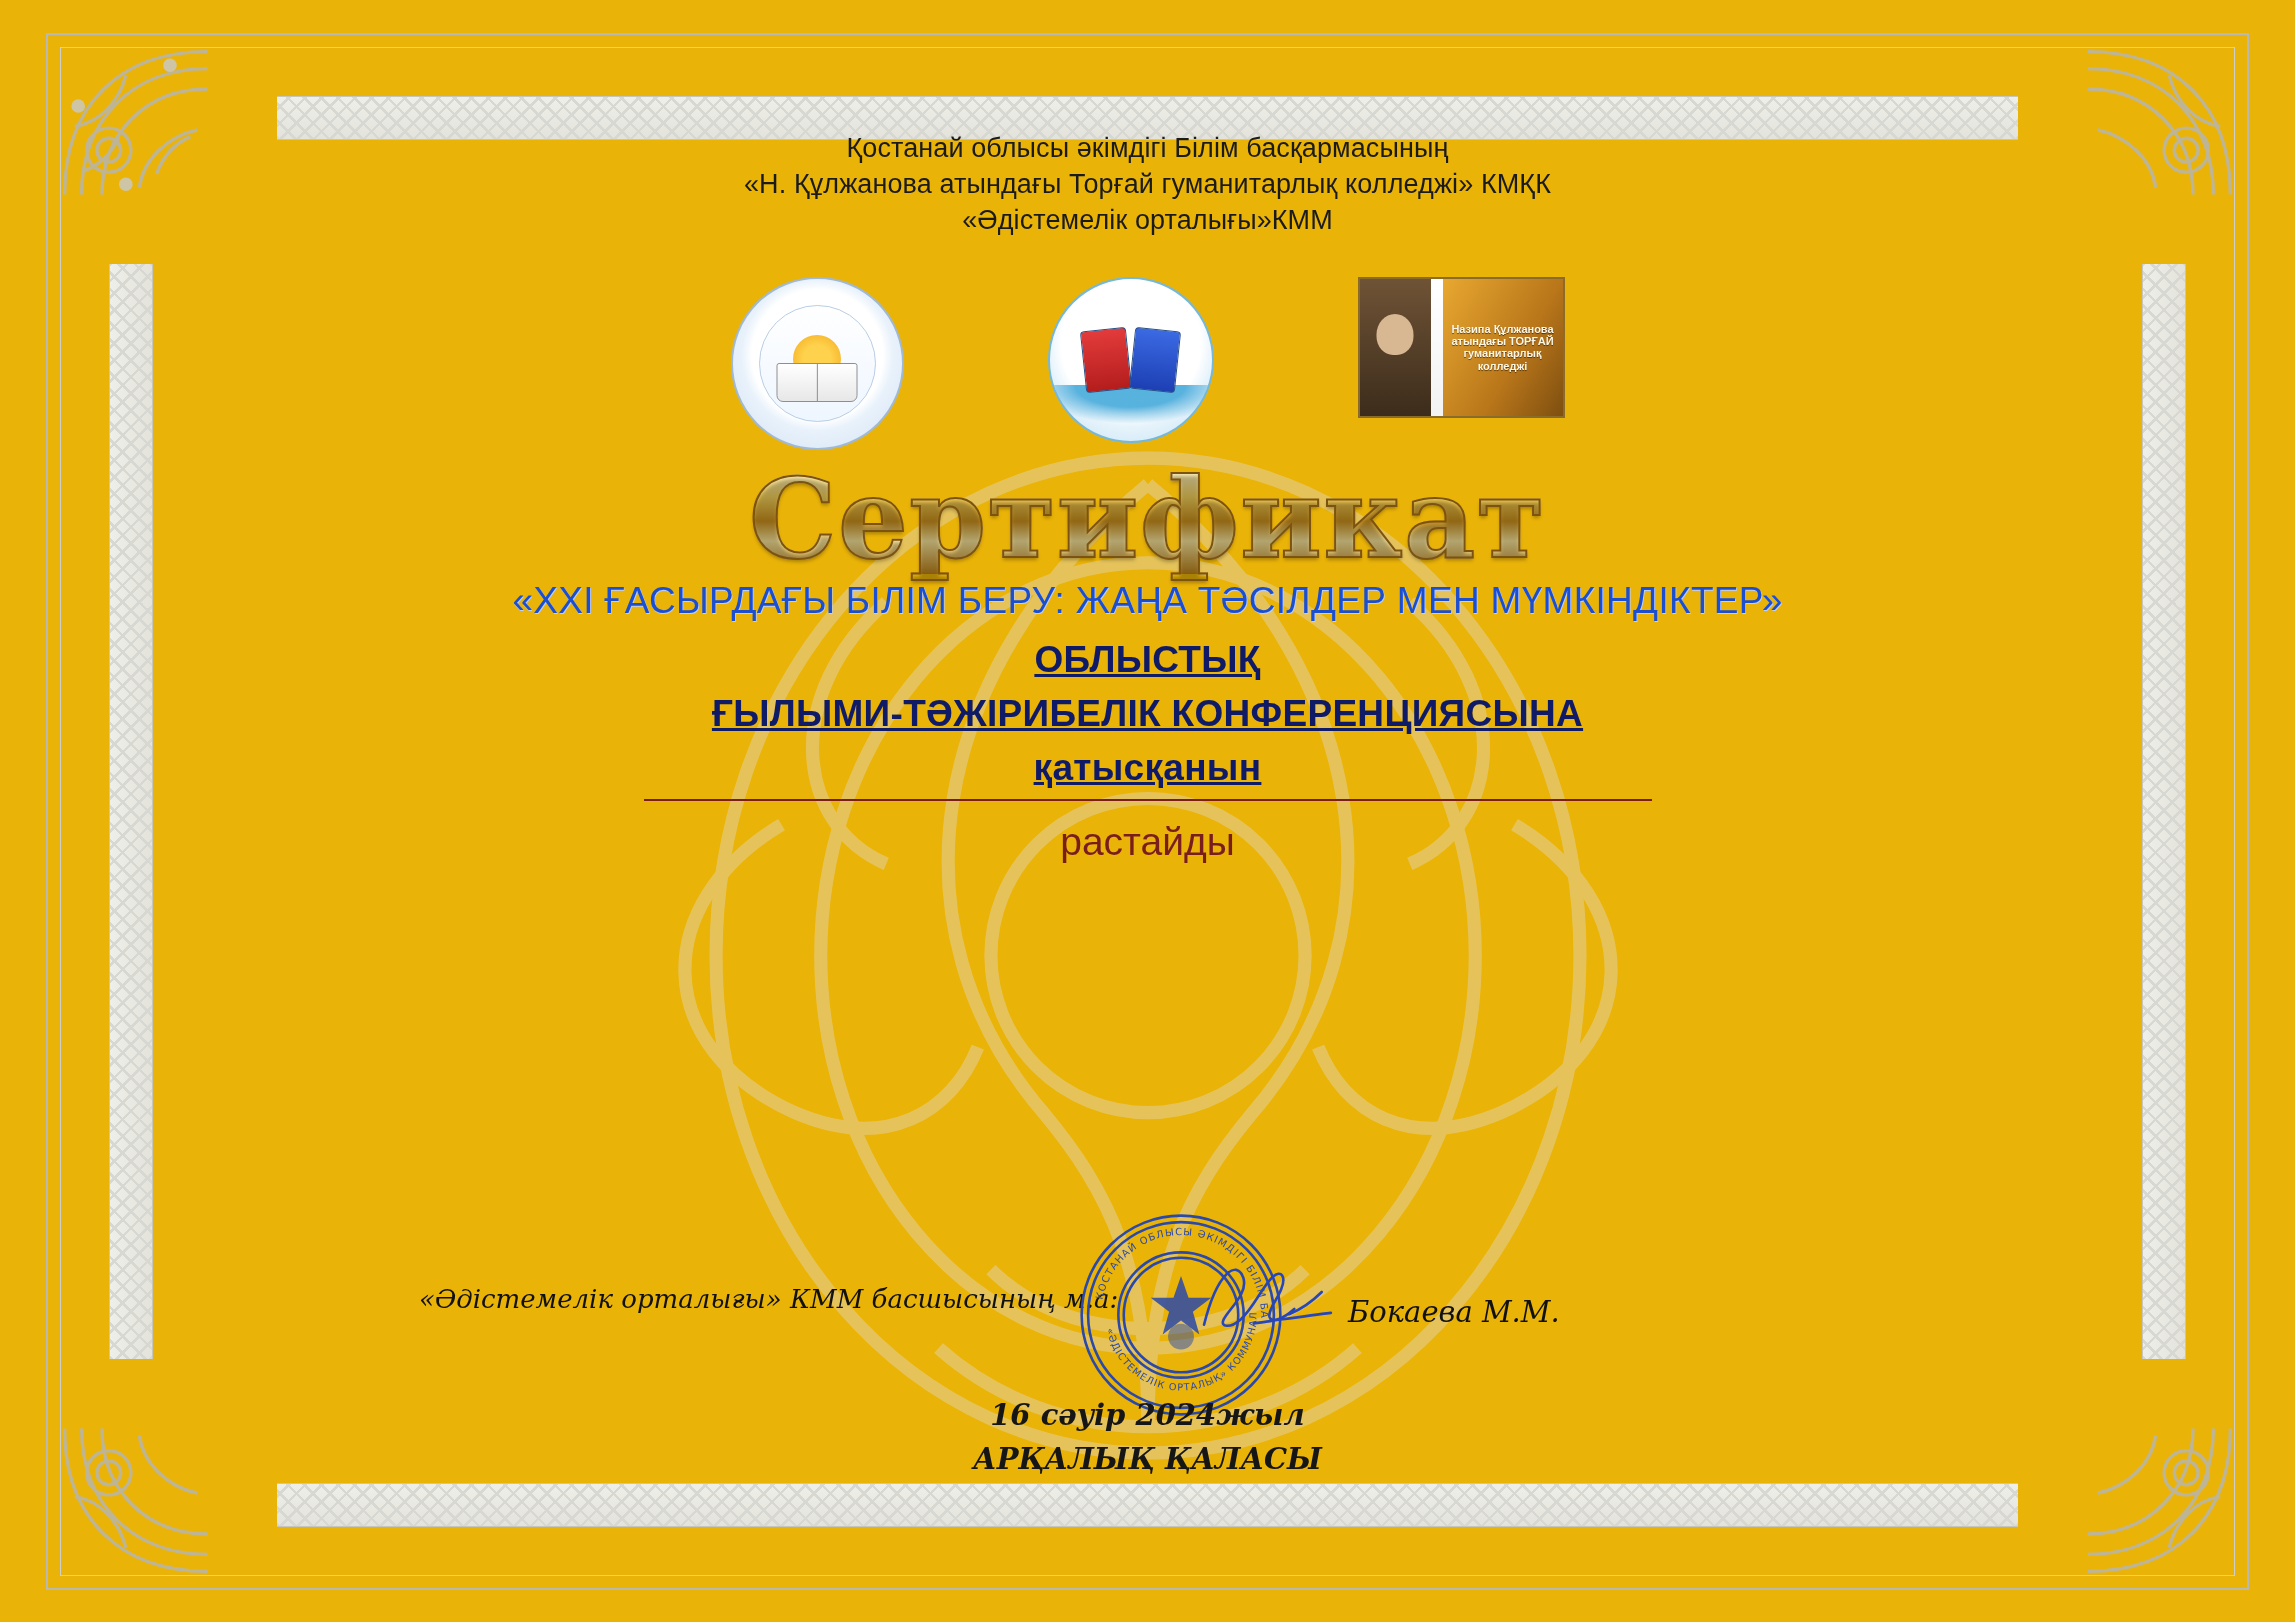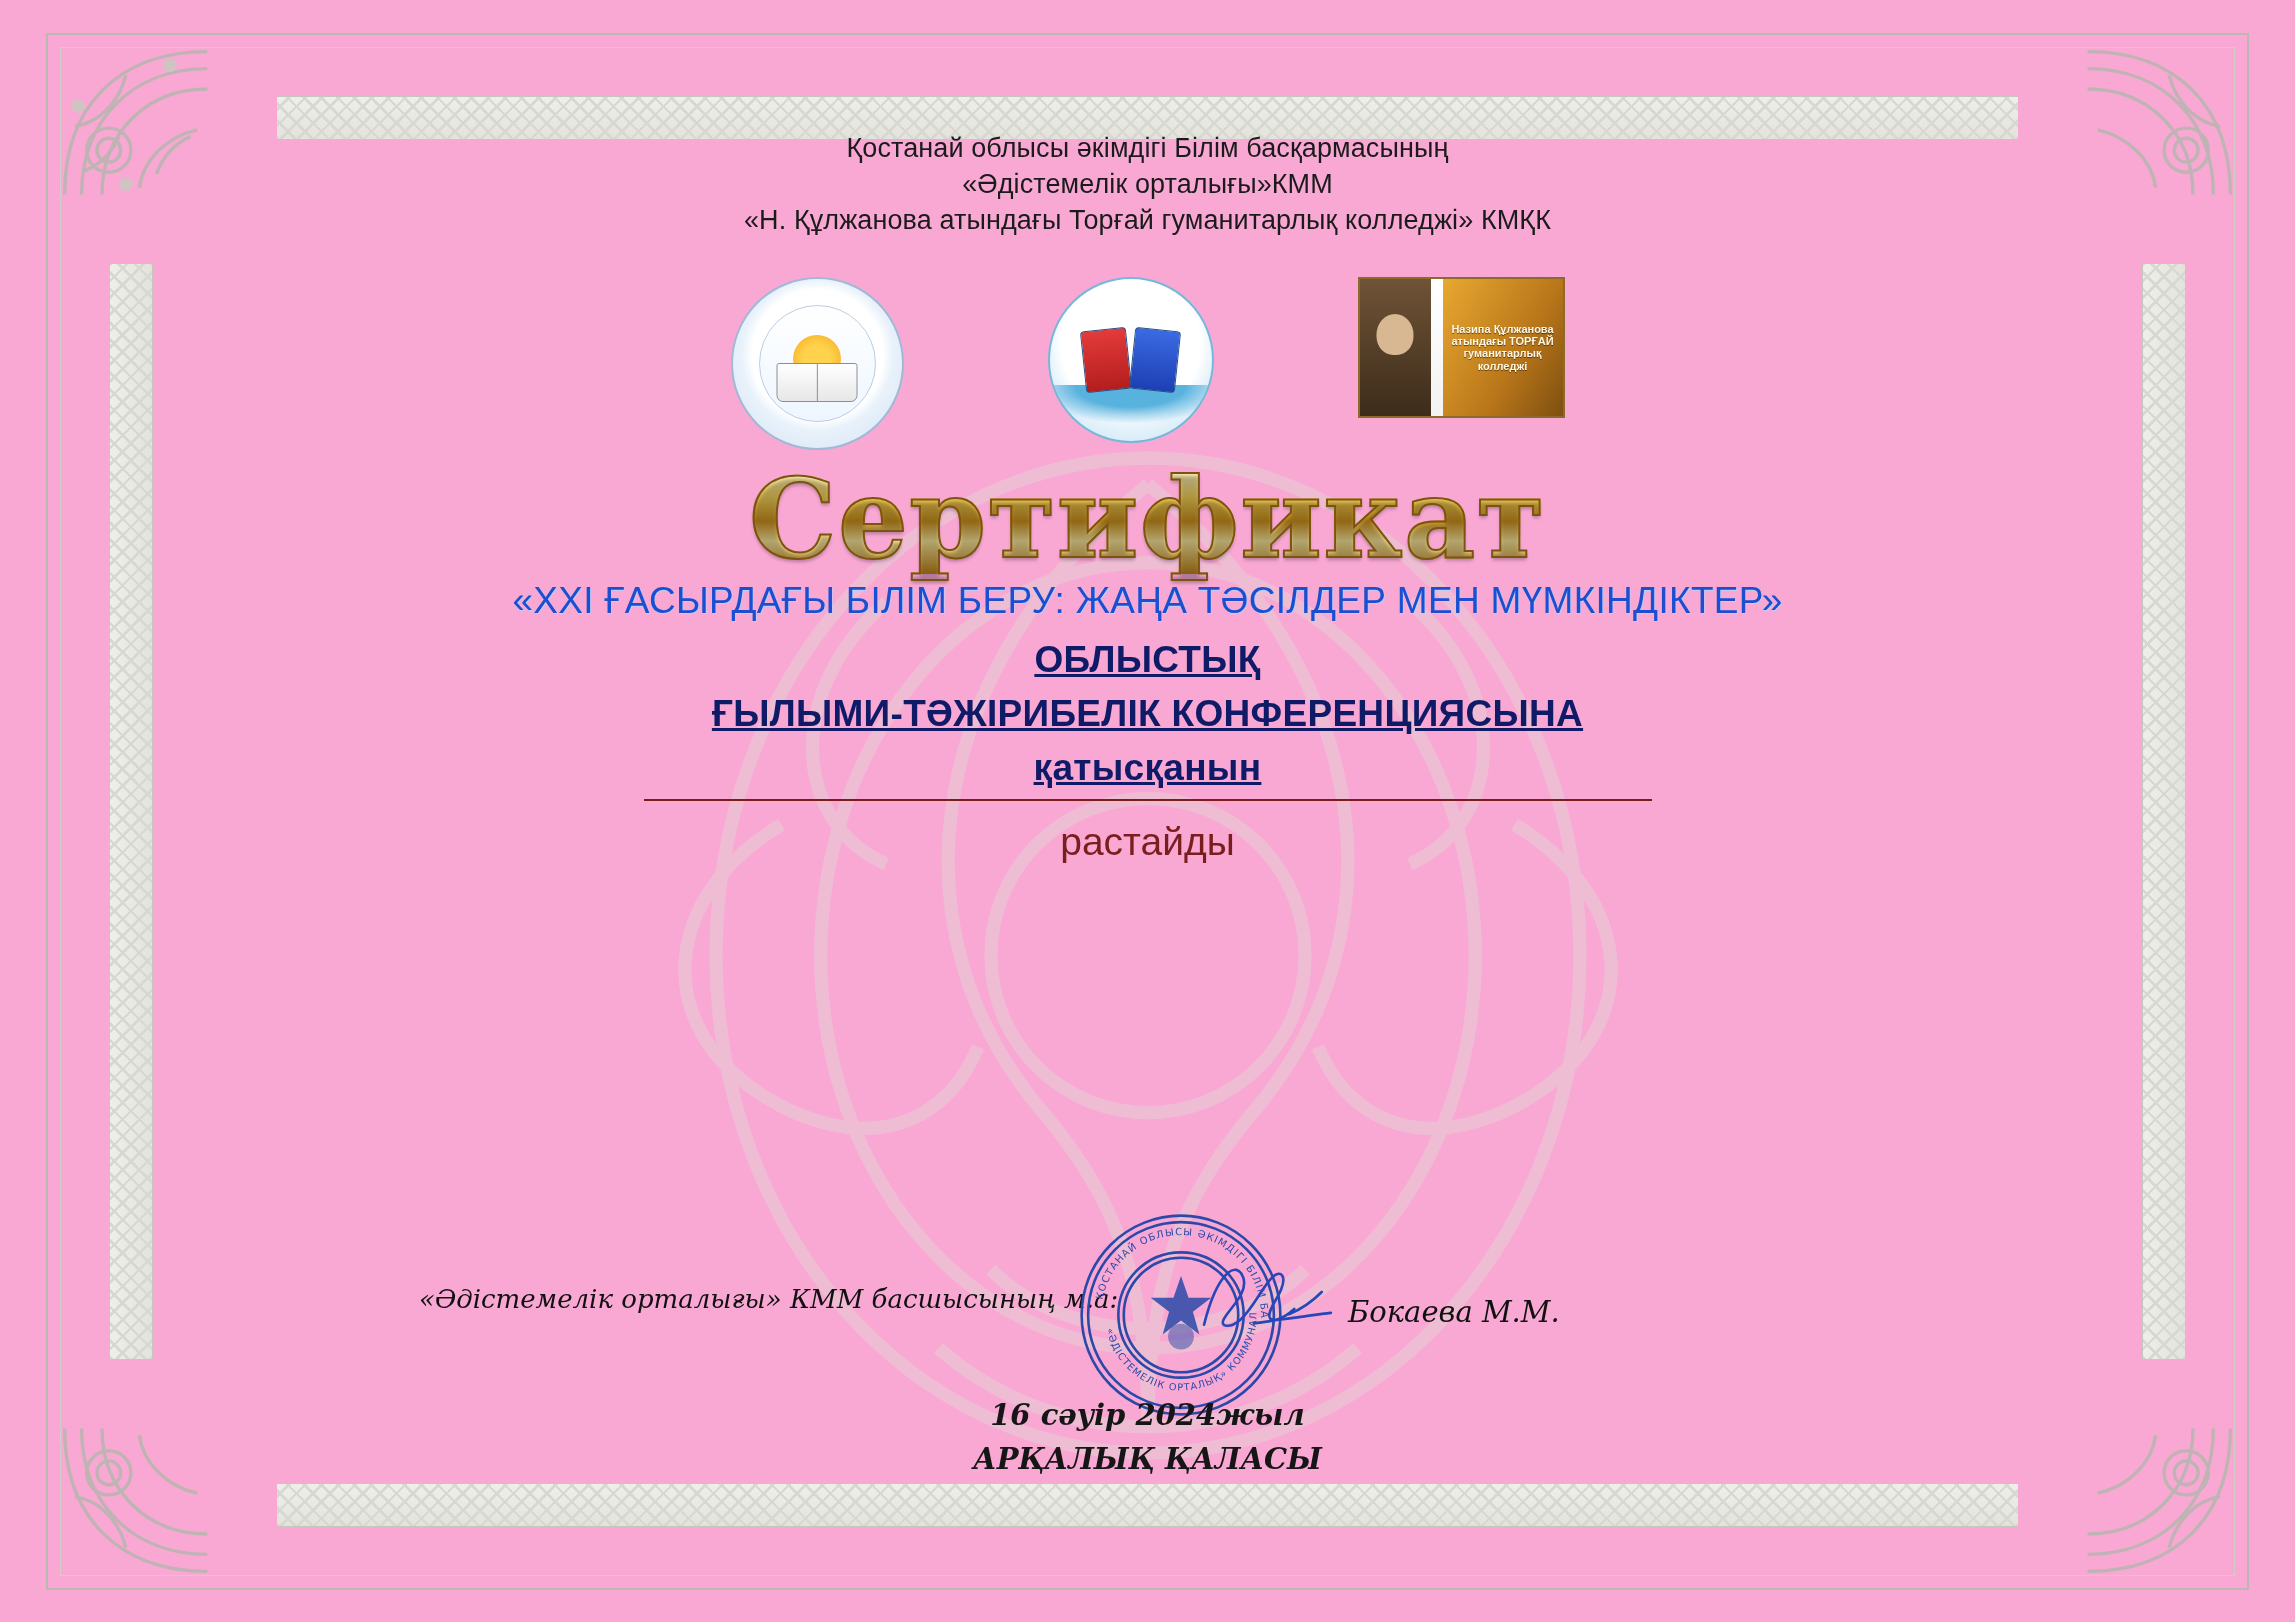--- a/index.html
+++ b/index.html
@@ -11,21 +11,21 @@
     width: 2295px;
     height: 1623px;
     font-family: "Liberation Sans", sans-serif;
     overflow: hidden;
   }
 
   .certificate {
     position: relative;
     width: 2295px;
     height: 1623px;
-    background: #f9a8d4;
+    background: #eab308;
     box-sizing: border-box;
   }
 
   
   .frame-outer {
     position: absolute;
     left: 46px;
     top: 33px;
     right: 46px;
     bottom: 33px;
@@ -411,22 +411,22 @@
         <path d="M380 640 C440 700 560 700 620 640"></path>
         <path d="M340 700 C430 780 570 780 660 700"></path>
       </g>
     </svg>
   </div>
 
   <div class="content">
 
     <div class="org-lines">
       <div>Қостанай облысы әкімдігі Білім басқармасының</div>
+      <div>«Н. Құлжанова атындағы Торғай гуманитарлық колледжі» КМҚК</div>
       <div>«Әдістемелік орталығы»КММ</div>
-      <div>«Н. Құлжанова атындағы Торғай гуманитарлық колледжі» КМҚК</div>
     </div>
 
     <div class="logos">
       <div class="logo">
         <div class="logo-circle-1">
           <div class="inner">
             <div class="sun"></div>
             <div class="book"></div>
           </div>
         </div>

